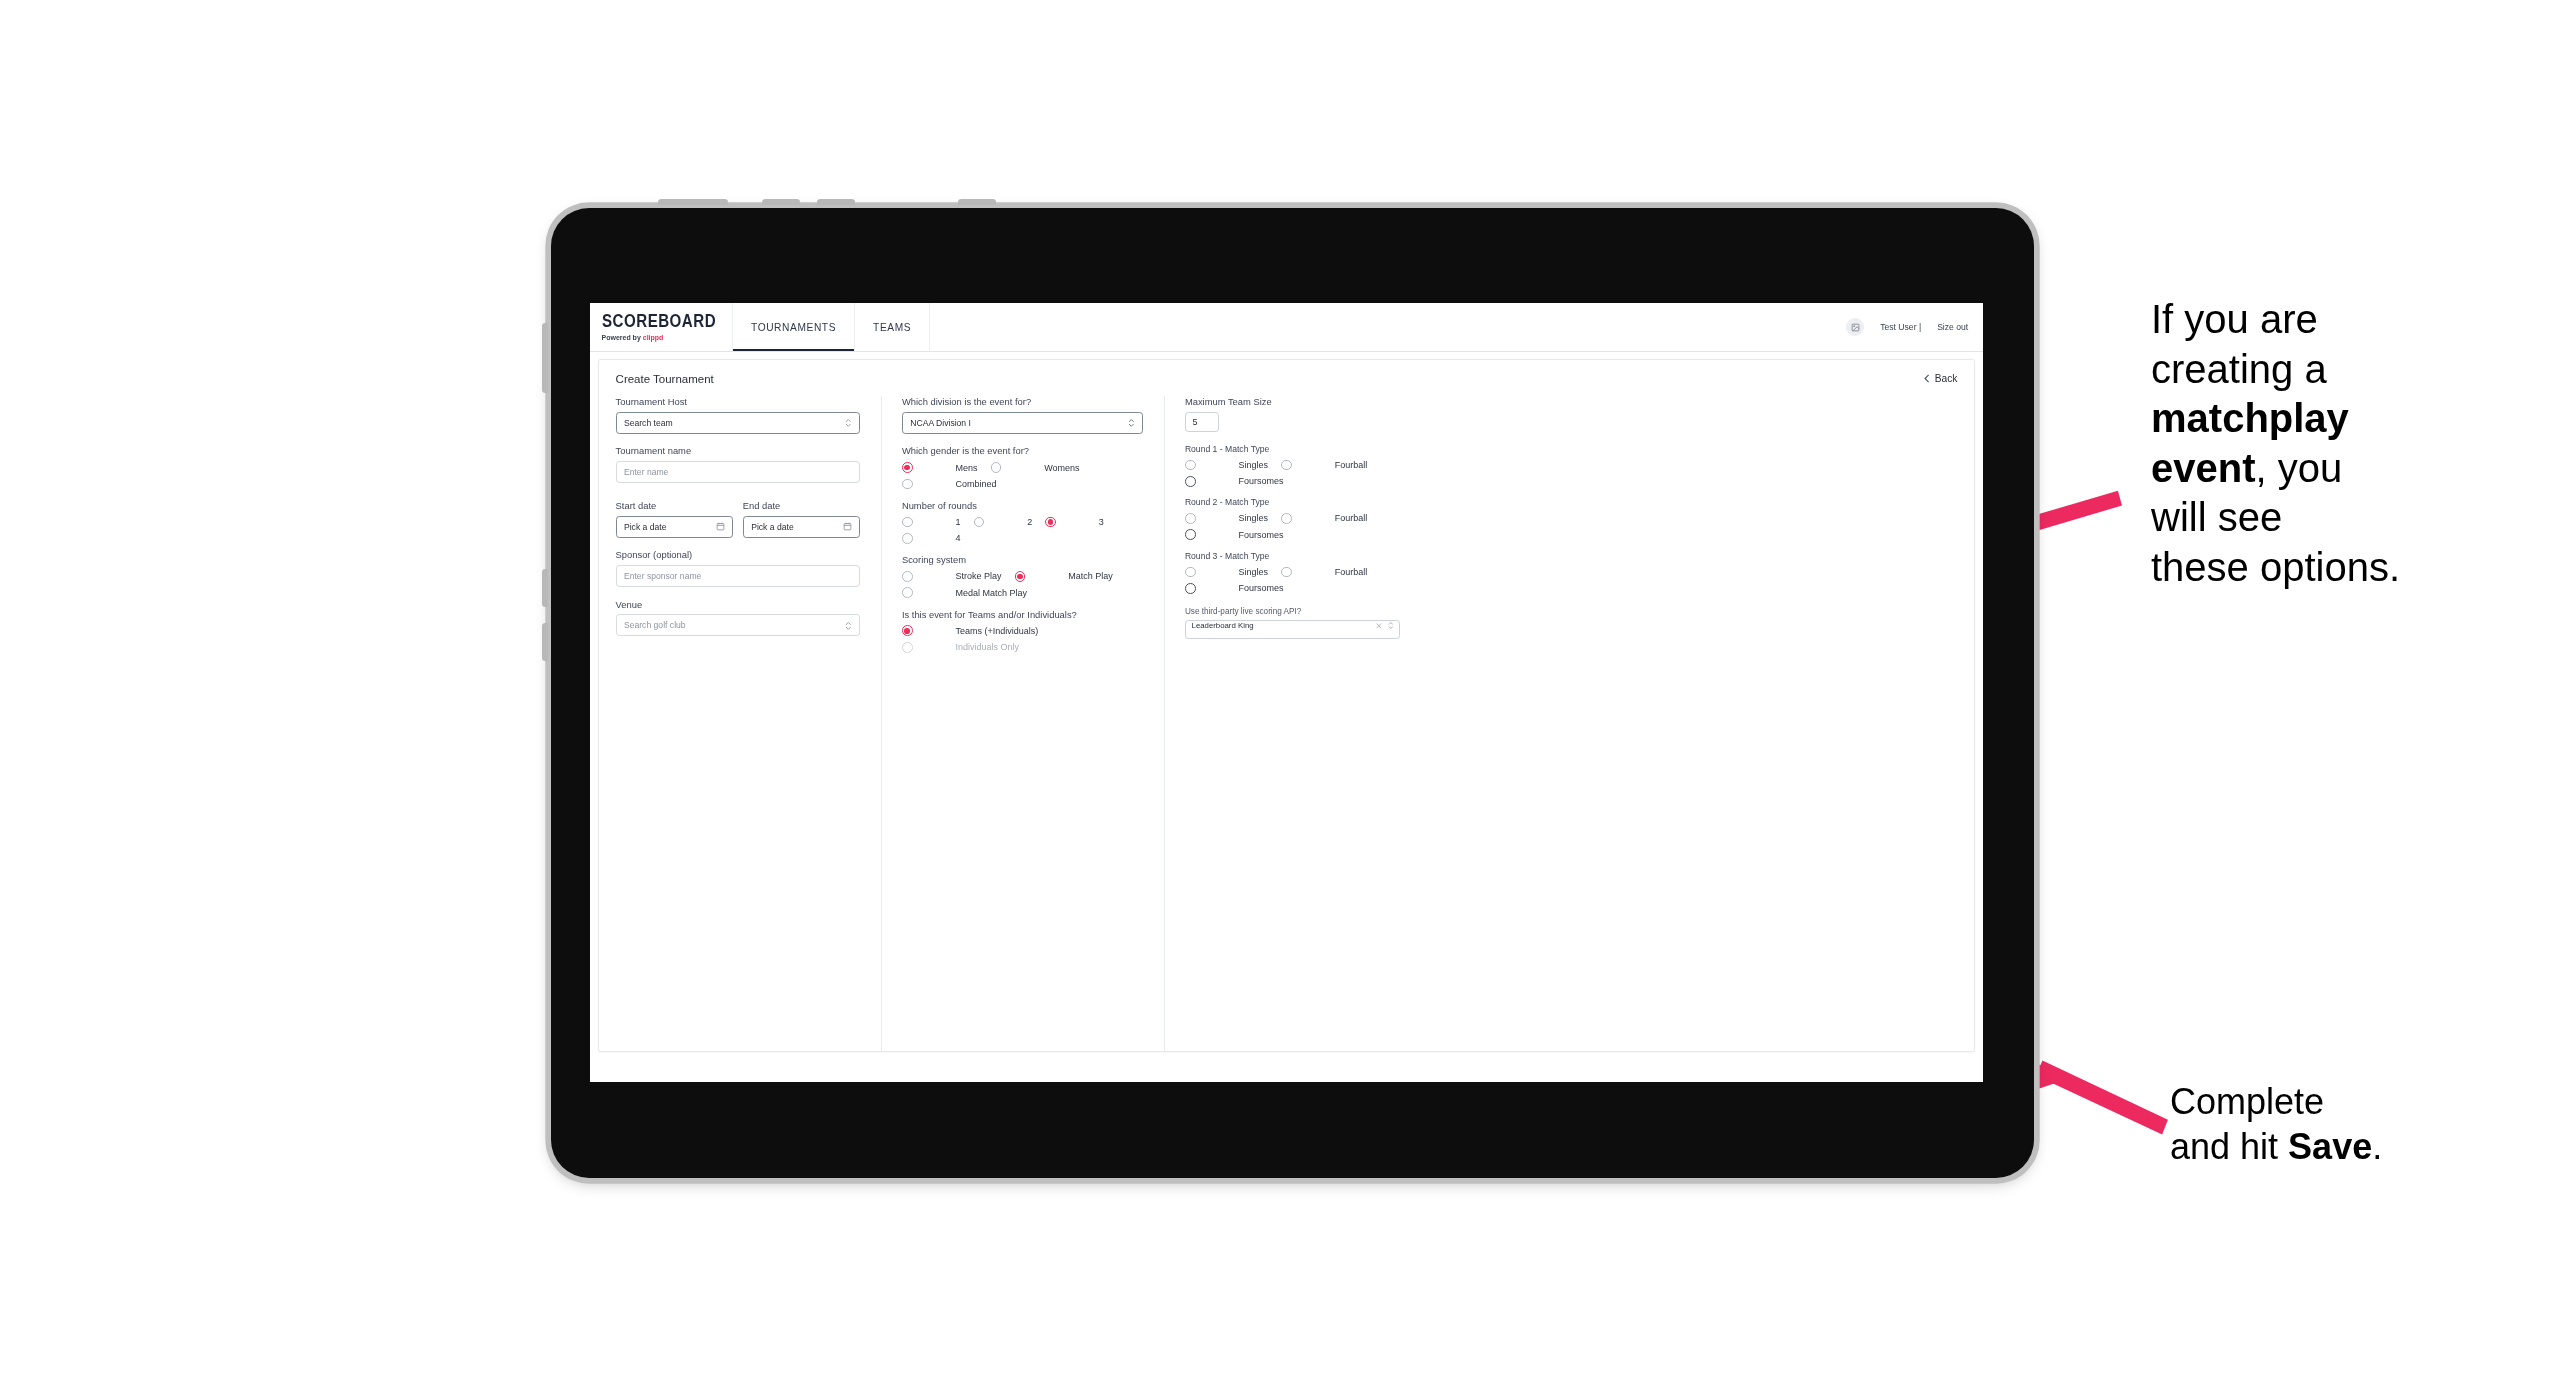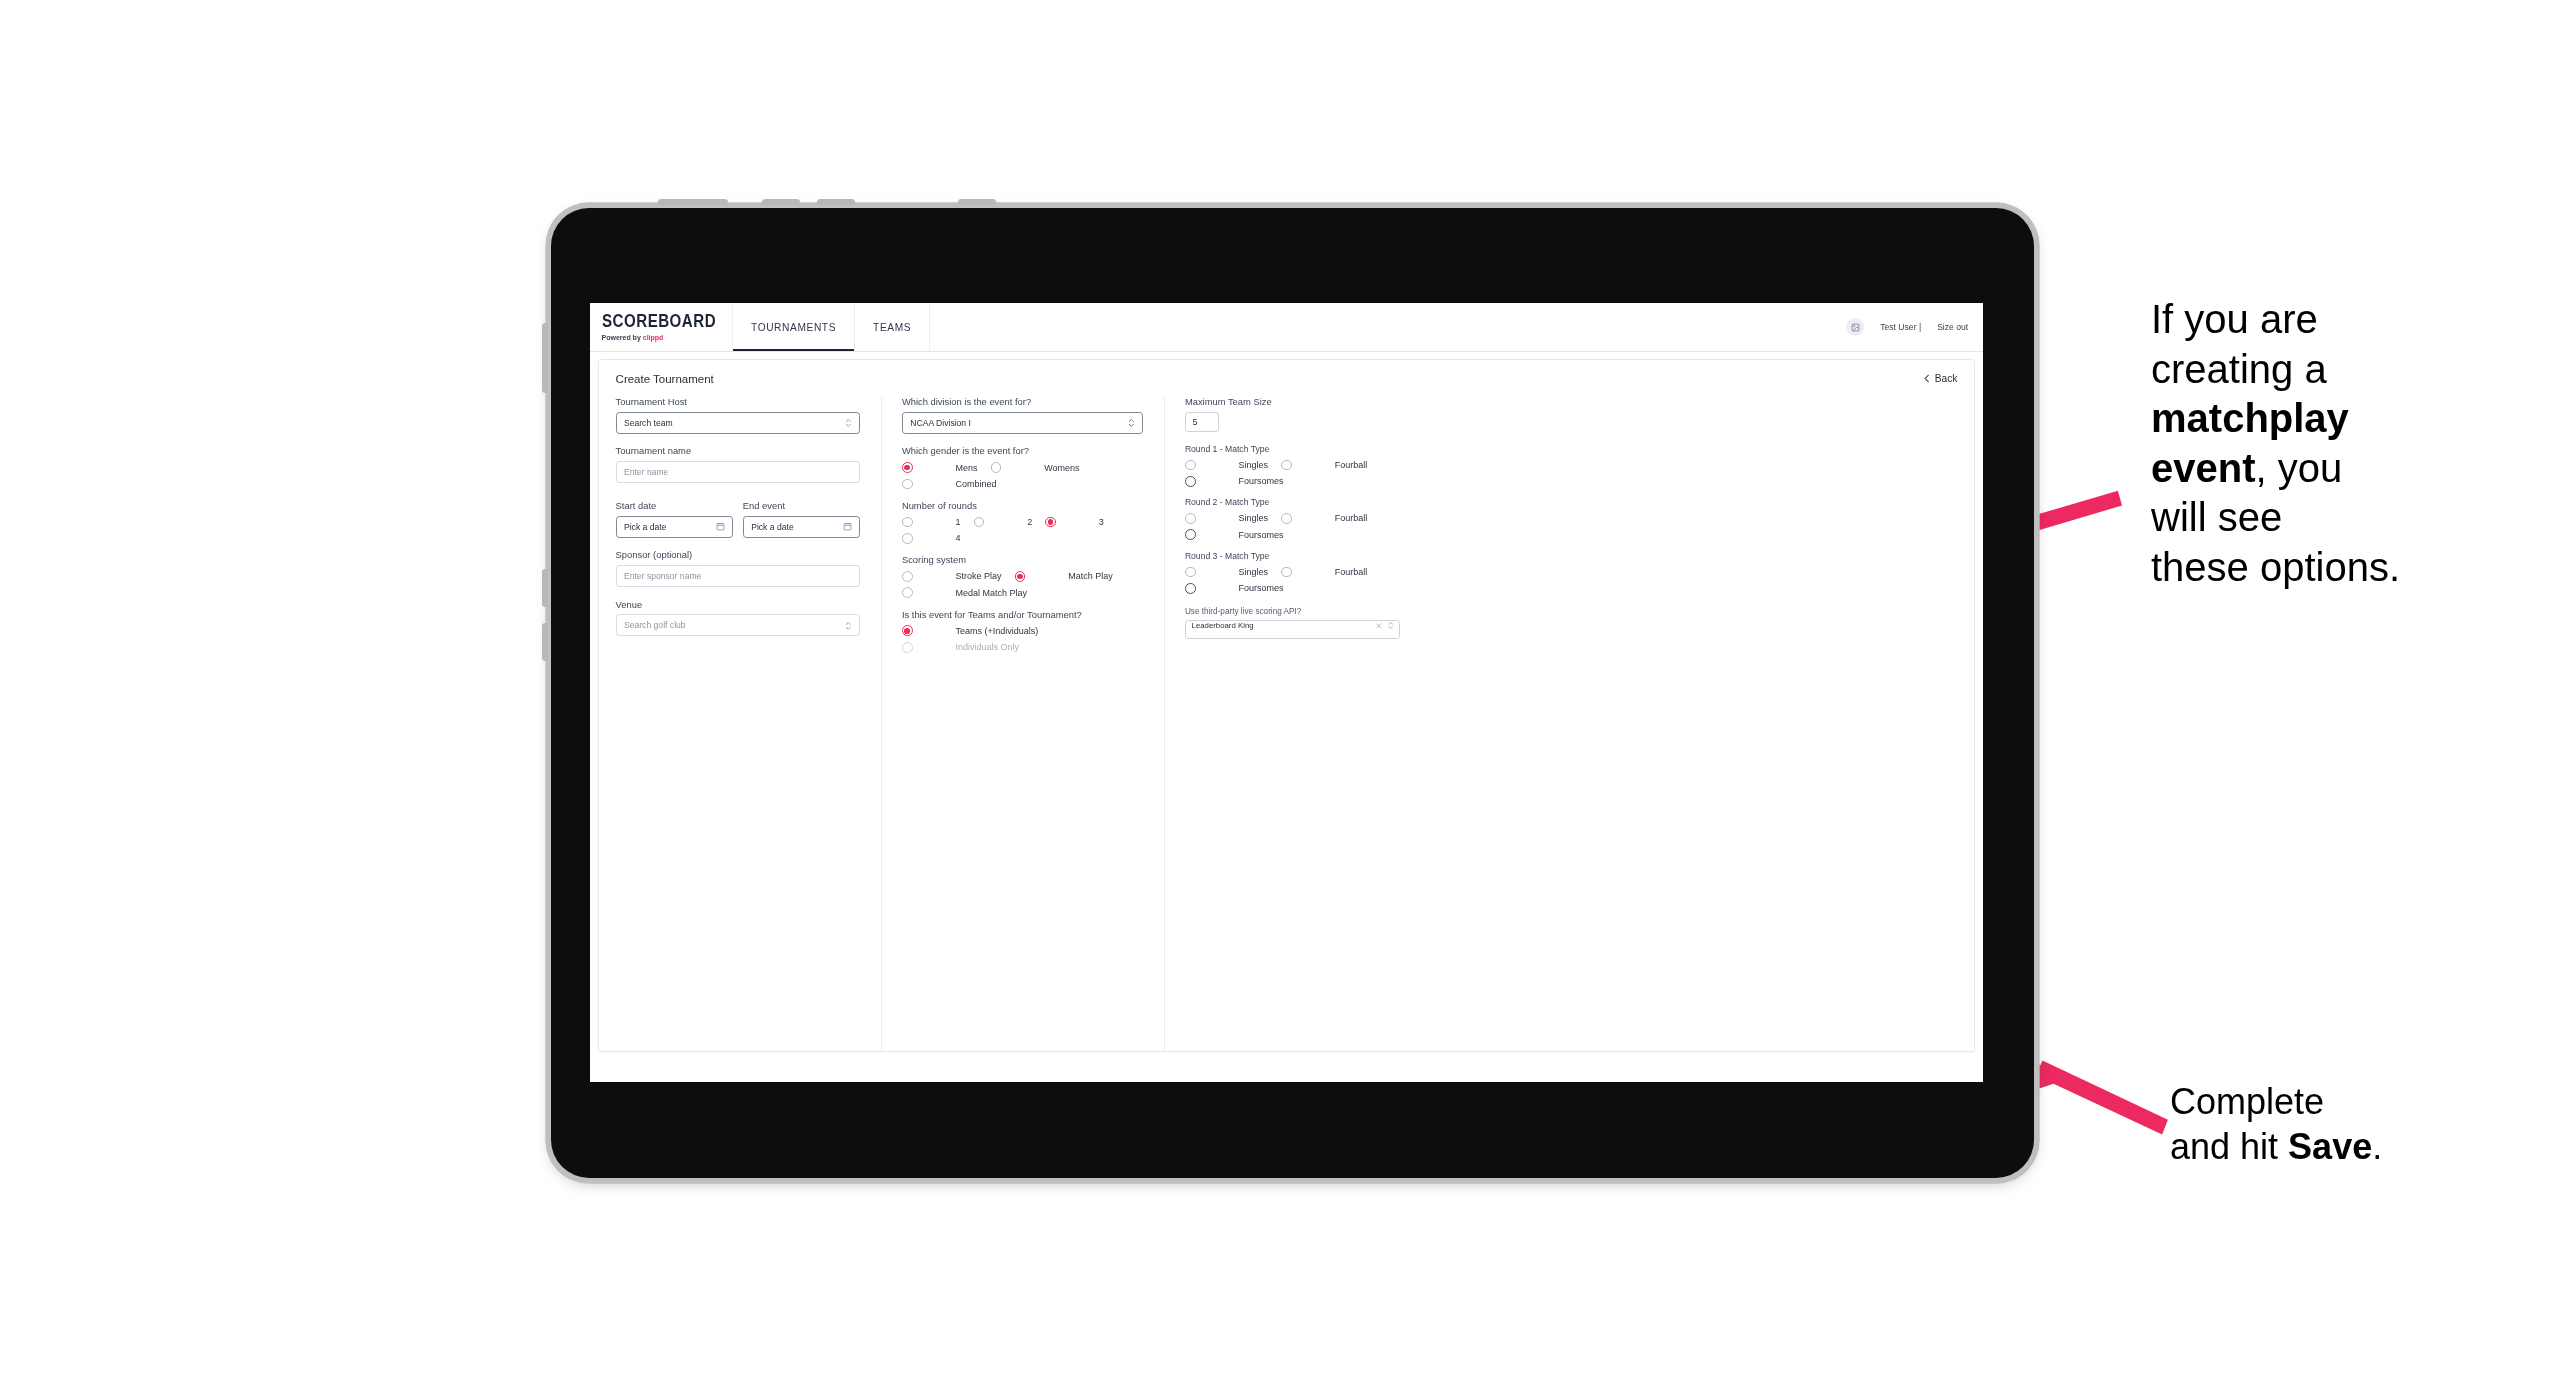--- a/index.html
+++ b/index.html
@@ -314,21 +314,21 @@
                 <span class="ph">Pick a date</span>
                 <span class="adorn">
                   <svg width="9" height="9" viewBox="0 0 24 24" fill="none" stroke="#7f8694" stroke-width="2">
                     <rect x="3" y="4" width="18" height="17" rx="2"></rect>
                       <path d="M3 9h18M8 2v4M16 2v4"></path>
                   </svg>
                 </span>
               </div>
             </div>
             <div>
-              <span class="label">End event</span>
+              <span class="label">End date</span>
               <div class="input strong">
                 <span class="ph">Pick a date</span>
                 <span class="adorn">
                   <svg width="9" height="9" viewBox="0 0 24 24" fill="none" stroke="#7f8694" stroke-width="2">
                     <rect x="3" y="4" width="18" height="17" rx="2"></rect>
                       <path d="M3 9h18M8 2v4M16 2v4"></path>
                   </svg>
                 </span>
               </div>
             </div>
@@ -420,21 +420,21 @@
                 <span class="radio-label">Match Play</span>
               </div>
               <div class="radio-item">
                 <span class="radio"></span>
                 <span class="radio-label">Medal Match Play</span>
               </div>
             </div>
           </div>
 
           <div>
-            <span class="group-label">Is this event for Teams and/or Tournament?</span>
+            <span class="group-label">Is this event for Teams and/or Individuals?</span>
             <div class="radio-row">
               <div class="radio-item">
                 <span class="radio sel"></span>
                 <span class="radio-label">Teams (+Individuals)</span>
               </div>
               <div class="radio-item">
                 <span class="radio" style="border-color:#d3d6dc;"></span>
                 <span class="radio-label muted">Individuals Only</span>
               </div>
             </div>

